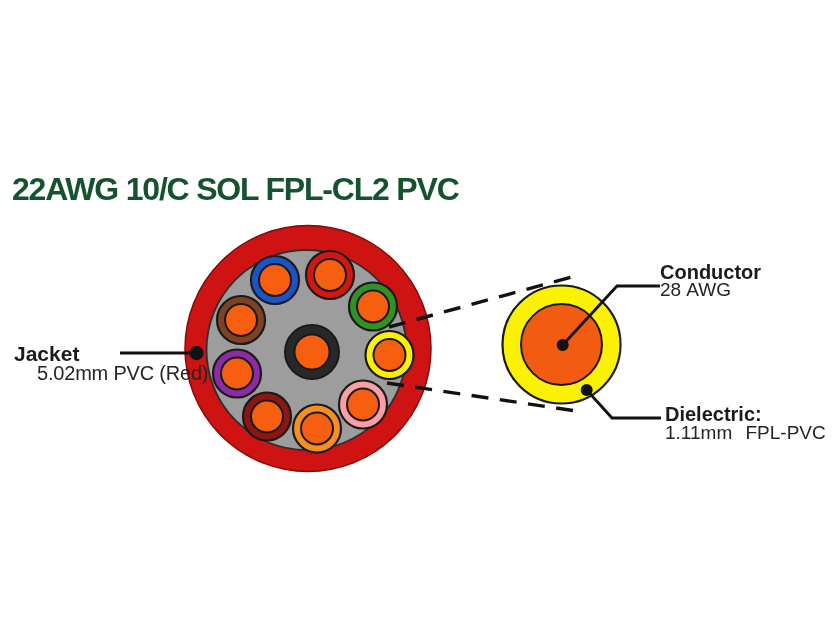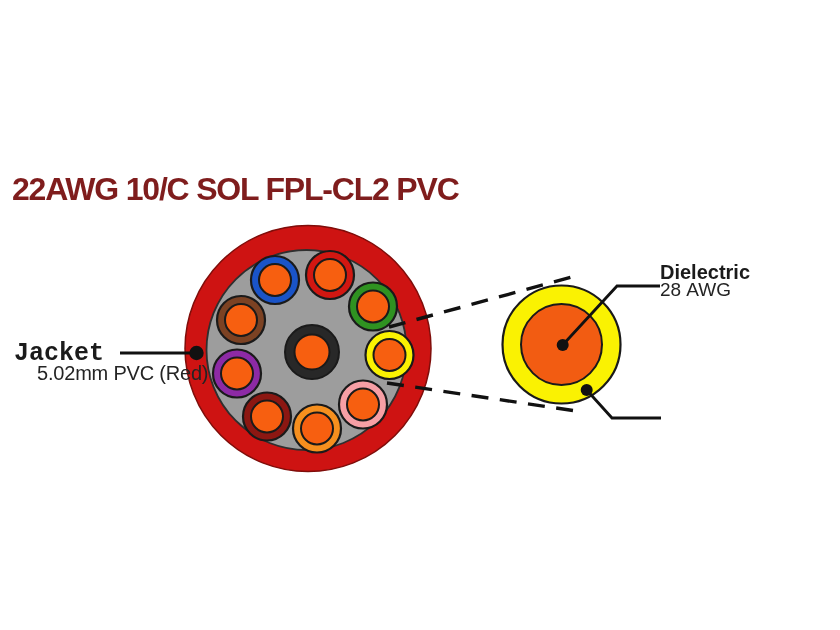--- a/index.html
+++ b/index.html
@@ -9,27 +9,27 @@
     background:#ffffff;
     overflow:hidden;
     font-family:"Liberation Sans", sans-serif;
     color:#1b1b1b;
   }
   .diagram-svg{position:absolute;left:0;top:0;}
   .txt{position:absolute;white-space:nowrap;}
   .title{
     left:12px;top:171px;
     font-size:32px;font-weight:800;letter-spacing:-1.2px;
-    line-height:36px;color:#7f1d1d;
+    line-height:36px;color:#14532d;
   }
   .label-block{line-height:0;}
   .label-heading{font-weight:700;color:#1b1b1b;display:block;}
   .label-line{font-weight:400;color:#242424;display:block;}
   .jacket-block{left:14px;top:343px;}
-  .jacket-block .label-heading{font-size:25px;line-height:21px;font-family:Liberation Mono, monospace;}
+  .jacket-block .label-heading{font-size:21px;line-height:21px;}
   .jacket-block .label-line{font-size:20px;line-height:19px;letter-spacing:-0.2px;margin-left:23px;}
   .conductor-block{left:660px;top:263px;}
   .conductor-block .label-heading{font-size:20px;line-height:19px;}
   .conductor-block .label-line{font-size:19px;line-height:16.5px;word-spacing:1px;}
   .dielectric-block{left:665px;top:405px;}
   .dielectric-block .label-heading{font-size:20px;line-height:19px;}
   .dielectric-block .label-line{font-size:19px;line-height:18px;word-spacing:8px;}
 </style>
 </head>
 <body>
@@ -72,18 +72,22 @@
     </svg>
 
   <div class="txt title">22AWG 10/C SOL FPL-CL2 PVC</div>
 
   <div class="txt label-block jacket-block">
     <span class="label-heading">Jacket</span>
     <span class="label-line">5.02mm PVC (Red)</span>
   </div>
 
   <div class="txt label-block conductor-block">
-    <span class="label-heading">Dielectric</span>
+    <span class="label-heading">Conductor</span>
     <span class="label-line">28 AWG</span>
   </div>
 
+  <div class="txt label-block dielectric-block">
+    <span class="label-heading">Dielectric:</span>
+    <span class="label-line">1.11mm FPL-PVC</span>
+  </div>
 
 </div>
 
 </body></html>

